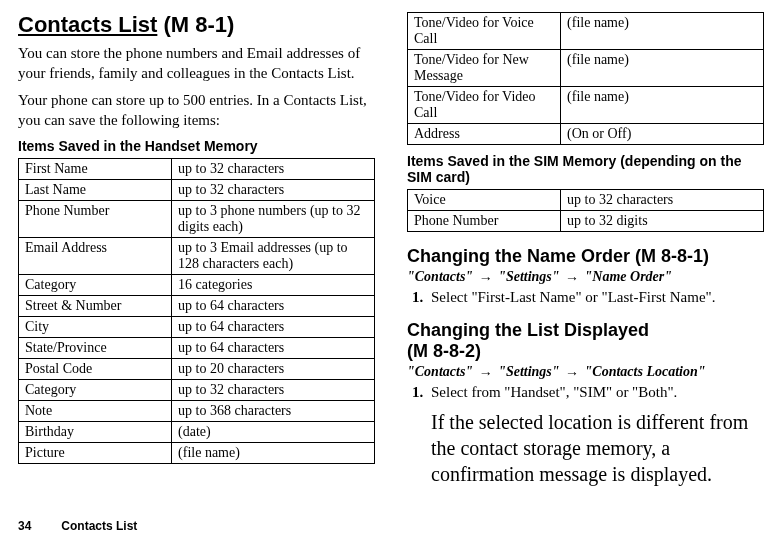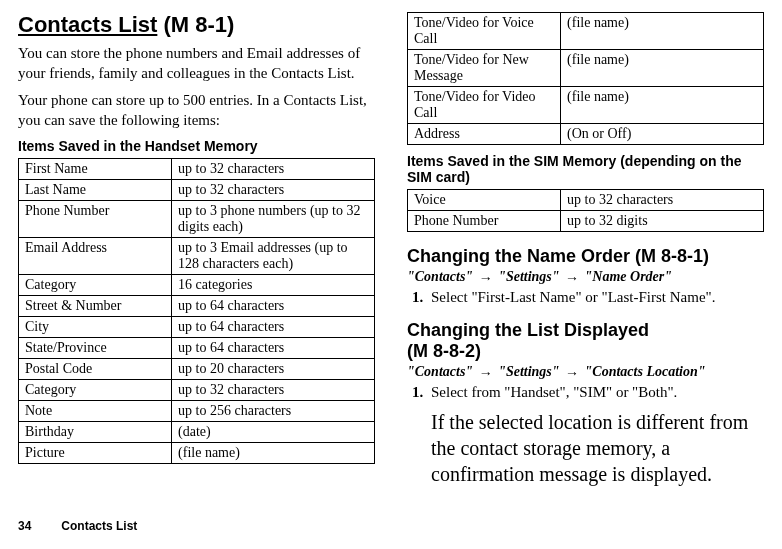--- a/index.html
+++ b/index.html
@@ -144,21 +144,21 @@
         <tr>
             <td class="key">Postal Code</td>
             <td>up to 20 characters</td>
           </tr>
         <tr>
             <td class="key">Category</td>
             <td>up to 32 characters</td>
           </tr>
         <tr>
             <td class="key">Note</td>
-            <td>up to 256 characters</td>
+            <td>up to 368 characters</td>
           </tr>
         <tr>
             <td class="key">Birthday</td>
             <td>(date)</td>
           </tr>
         <tr>
             <td class="key">Picture</td>
             <td>(file name)</td>
           </tr>
       </tbody>

